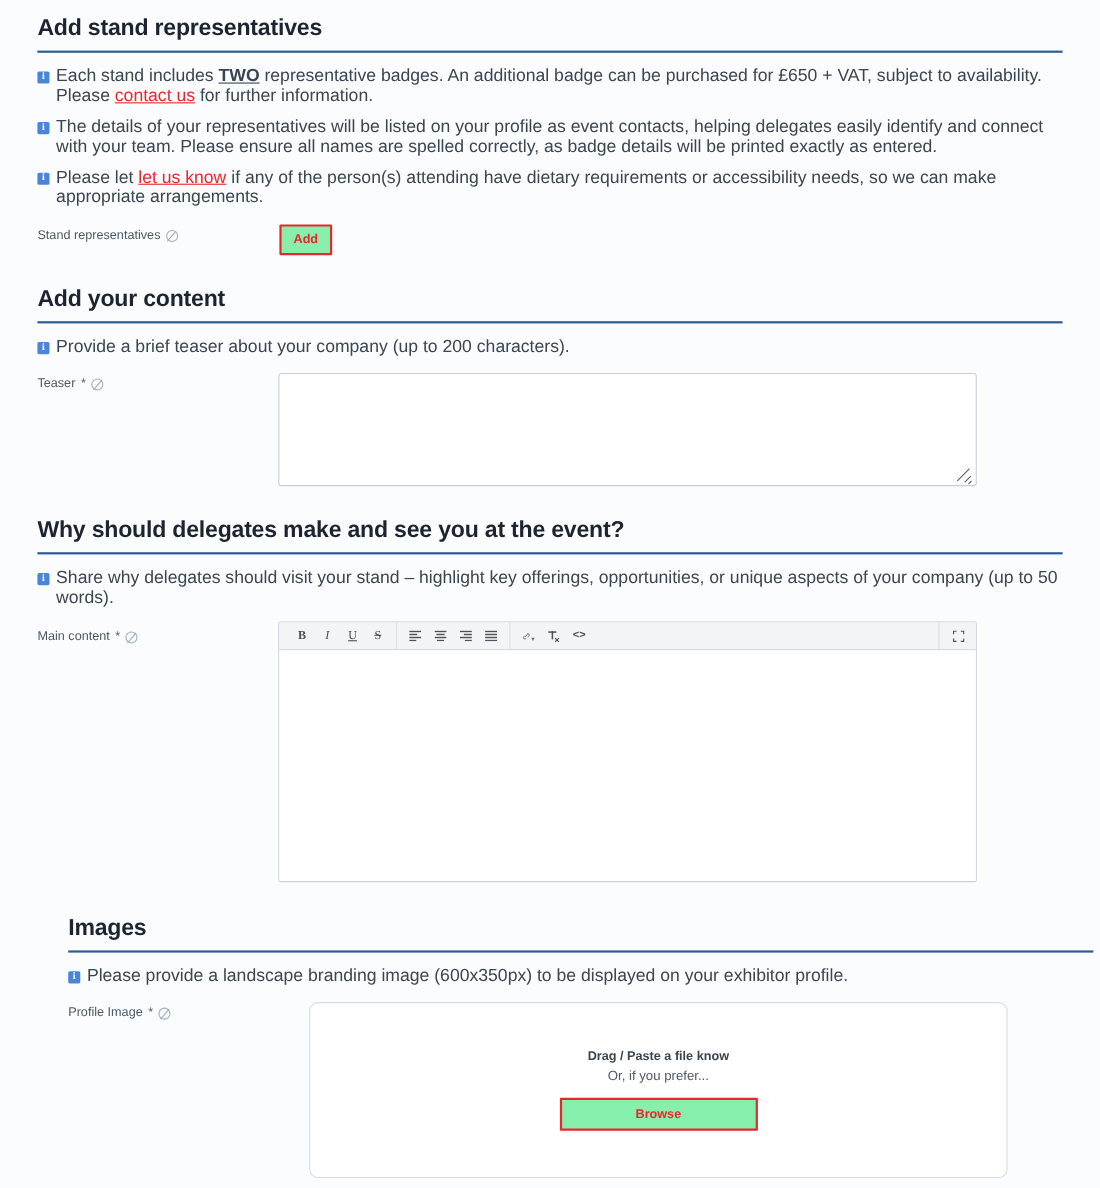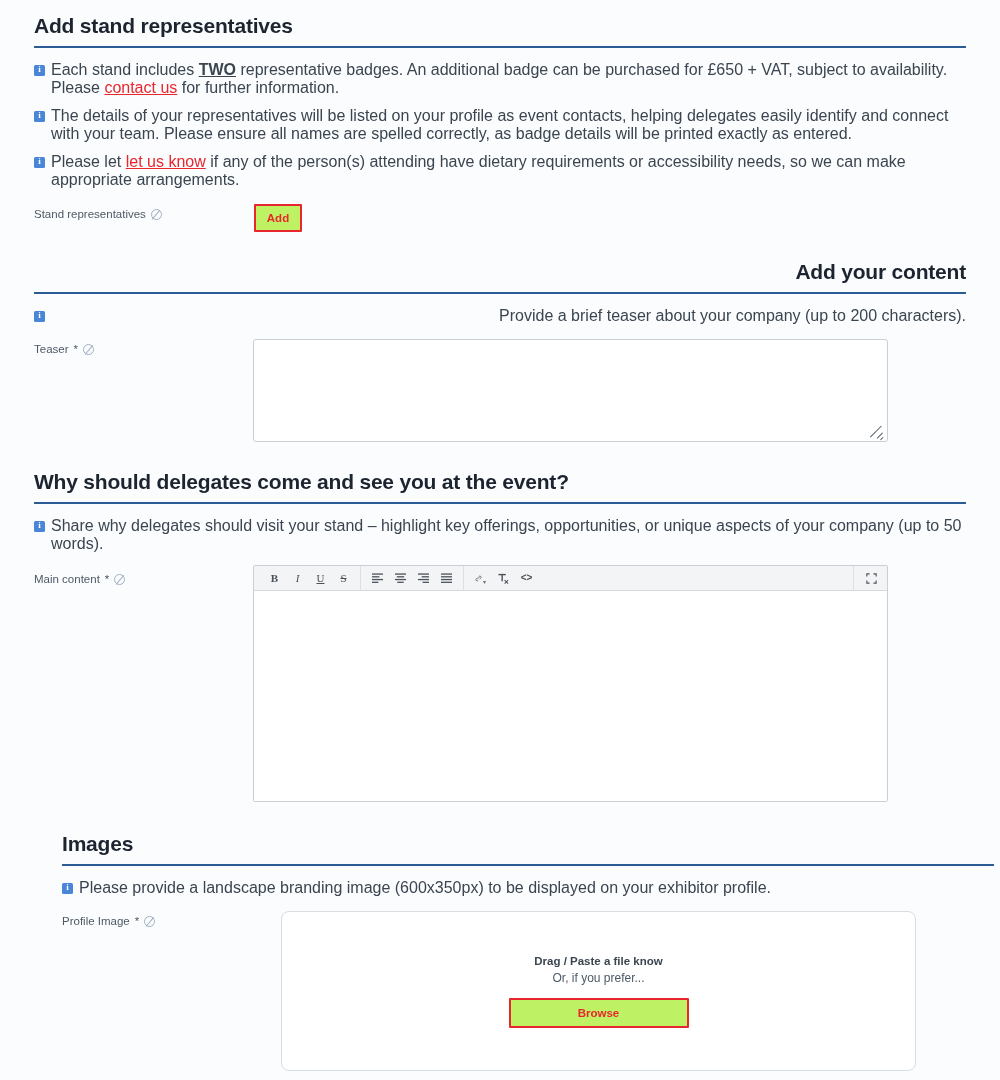--- a/index.html
+++ b/index.html
@@ -96,21 +96,21 @@
     transform: translateX(-50%) rotate(40deg);
   }
   .field-control { flex: 1 1 auto; }
 
   
   .btn-outline-red {
     display: inline-flex;
     align-items: center;
     justify-content: center;
     border: 2px solid #e8262d;
-    background: #bef264;
+    background: #86efac;
     color: #e8262d;
     font-size: 11.5px;
     font-weight: 700;
     font-family: "Liberation Sans", sans-serif;
     cursor: pointer;
     border-radius: 1px;
     padding: 0;
   }
   .btn-add { width: 48px; height: 28px; }
   .btn-browse { width: 180px; height: 30px; }
@@ -263,21 +263,21 @@
       <div class="field-label">
         <span>Stand representatives</span>
         <span class="no-icon"></span>
       </div>
       <div class="field-control">
         <button class="btn-outline-red btn-add">Add</button>
       </div>
     </div>
   </div>
 
-  <div class="section" style="padding-top:28px;text-align:right;">
+  <div class="section" style="padding-top:28px;">
     <h2 class="section-head">Add your content</h2>
 
     <div style="height:13px;"></div>
 
     <div class="note-row">
       <span class="info-badge"></span>
       <span class="note-text">Provide a brief teaser about your company (up to 200 characters).</span>
     </div>
 
     <div style="height:14px;"></div>
@@ -294,21 +294,21 @@
             <span class="l1"></span>
               <span class="l2"></span>
               <span class="l3"></span>
           </div>
         </div>
       </div>
     </div>
   </div>
 
   <div class="section" style="padding-top:28px;">
-    <h2 class="section-head">Why should delegates come and see you at the event?</h2>
+    <h2 class="section-head">Why should delegates make and see you at the event?</h2>
 
     <div style="height:13px;"></div>
 
     <div class="note-row">
       <span class="info-badge"></span>
       <span class="note-text">Share why delegates should visit your stand – highlight key offerings, opportunities, or unique aspects of your company (up to 50 words).</span>
     </div>
 
     <div style="height:12px;"></div>
 

